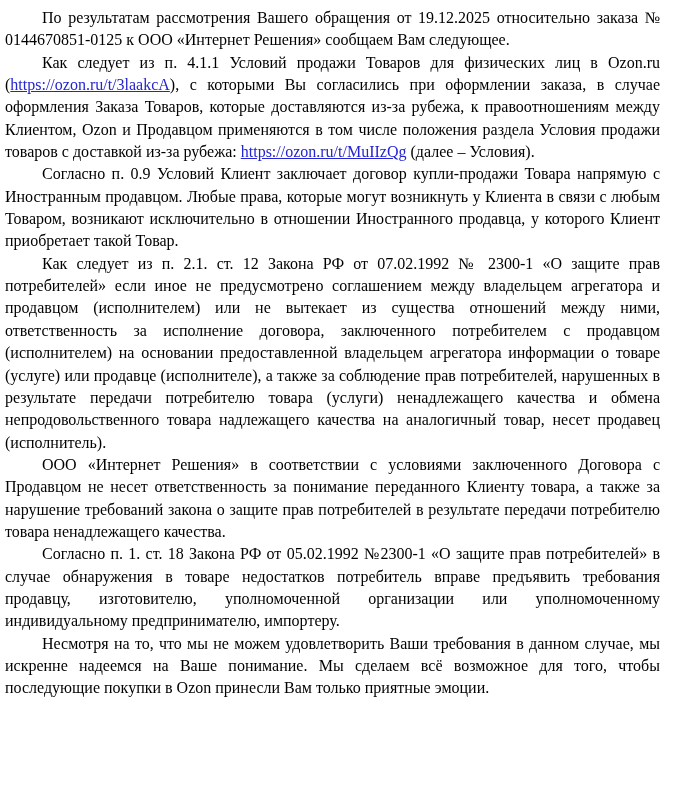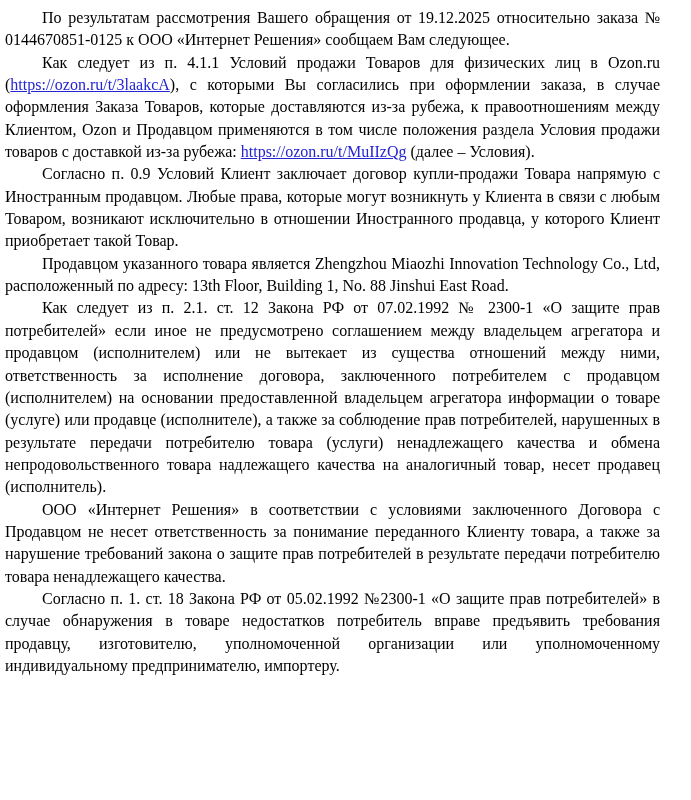--- a/index.html
+++ b/index.html
@@ -30,18 +30,18 @@
   }
 </style>
 </head>
 <body style="color: rgb(0, 0, 0); background: rgb(255, 255, 255);">
 
 <div class="page">
   <div class="letter-body">
       <p><span>По результатам рассмотрения Вашего обращения от 19.12.2025 относительно заказа № 0144670851-0125 к ООО «Интернет Решения» сообщаем Вам следующее.</span></p>
       <p><span>Как следует из п. 4.1.1 Условий продажи Товаров для физических лиц в Ozon.ru (</span><a href="#" class="doc-link">https://ozon.ru/t/3laakcA</a><span>), с которыми Вы согласились при оформлении заказа, в случае оформления Заказа Товаров, которые доставляются из-за рубежа, к правоотношениям между Клиентом, Ozon и Продавцом применяются в том числе положения раздела Условия продажи товаров с доставкой из-за рубежа: </span><a href="#" class="doc-link">https://ozon.ru/t/MuIIzQg</a><span> (далее – Условия).</span></p>
       <p><span>Согласно п. 0.9 Условий Клиент заключает договор купли-продажи Товара напрямую с Иностранным продавцом.  Любые права, которые могут возникнуть у Клиента в связи с любым Товаром, возникают исключительно в отношении Иностранного продавца, у которого Клиент приобретает такой Товар.</span></p>
-      <p><span>Продавцом указанного товара является Zhengzhou Miaozhi Innovation Technology Co., Ltd, расположенный по адресу: 13th Floor, Building 1, No. 88 Jinshui East Road.</span></p>
       <p><span>Как следует из п. 2.1. ст. 12 Закона РФ от 07.02.1992 № 2300-1 «О защите прав потребителей» если иное не предусмотрено соглашением между владельцем агрегатора и продавцом (исполнителем) или не вытекает из существа отношений между ними, ответственность за исполнение договора, заключенного потребителем с продавцом (исполнителем) на основании предоставленной владельцем агрегатора информации о товаре (услуге) или продавце (исполнителе), а также за соблюдение прав потребителей, нарушенных в результате передачи потребителю товара (услуги) ненадлежащего качества и обмена непродовольственного товара надлежащего качества на аналогичный товар, несет продавец (исполнитель).</span></p>
       <p><span>ООО «Интернет Решения» в соответствии с условиями заключенного Договора с Продавцом не несет ответственность за понимание переданного Клиенту товара, а также за нарушение требований закона о защите прав потребителей в результате передачи потребителю товара ненадлежащего качества.</span></p>
       <p><span>Согласно п. 1. ст. 18 Закона РФ от 05.02.1992 №2300-1 «О защите прав потребителей» в случае обнаружения в товаре недостатков потребитель вправе предъявить требования продавцу, изготовителю, уполномоченной организации или уполномоченному индивидуальному предпринимателю, импортеру.</span></p>
+      <p><span>Несмотря на то, что мы не можем удовлетворить Ваши требования в данном случае, мы искренне надеемся на Ваше понимание. Мы сделаем всё возможное для того, чтобы последующие покупки в Ozon принесли Вам только приятные эмоции.</span></p>
     </div>
 </div>
 
 </body></html>

